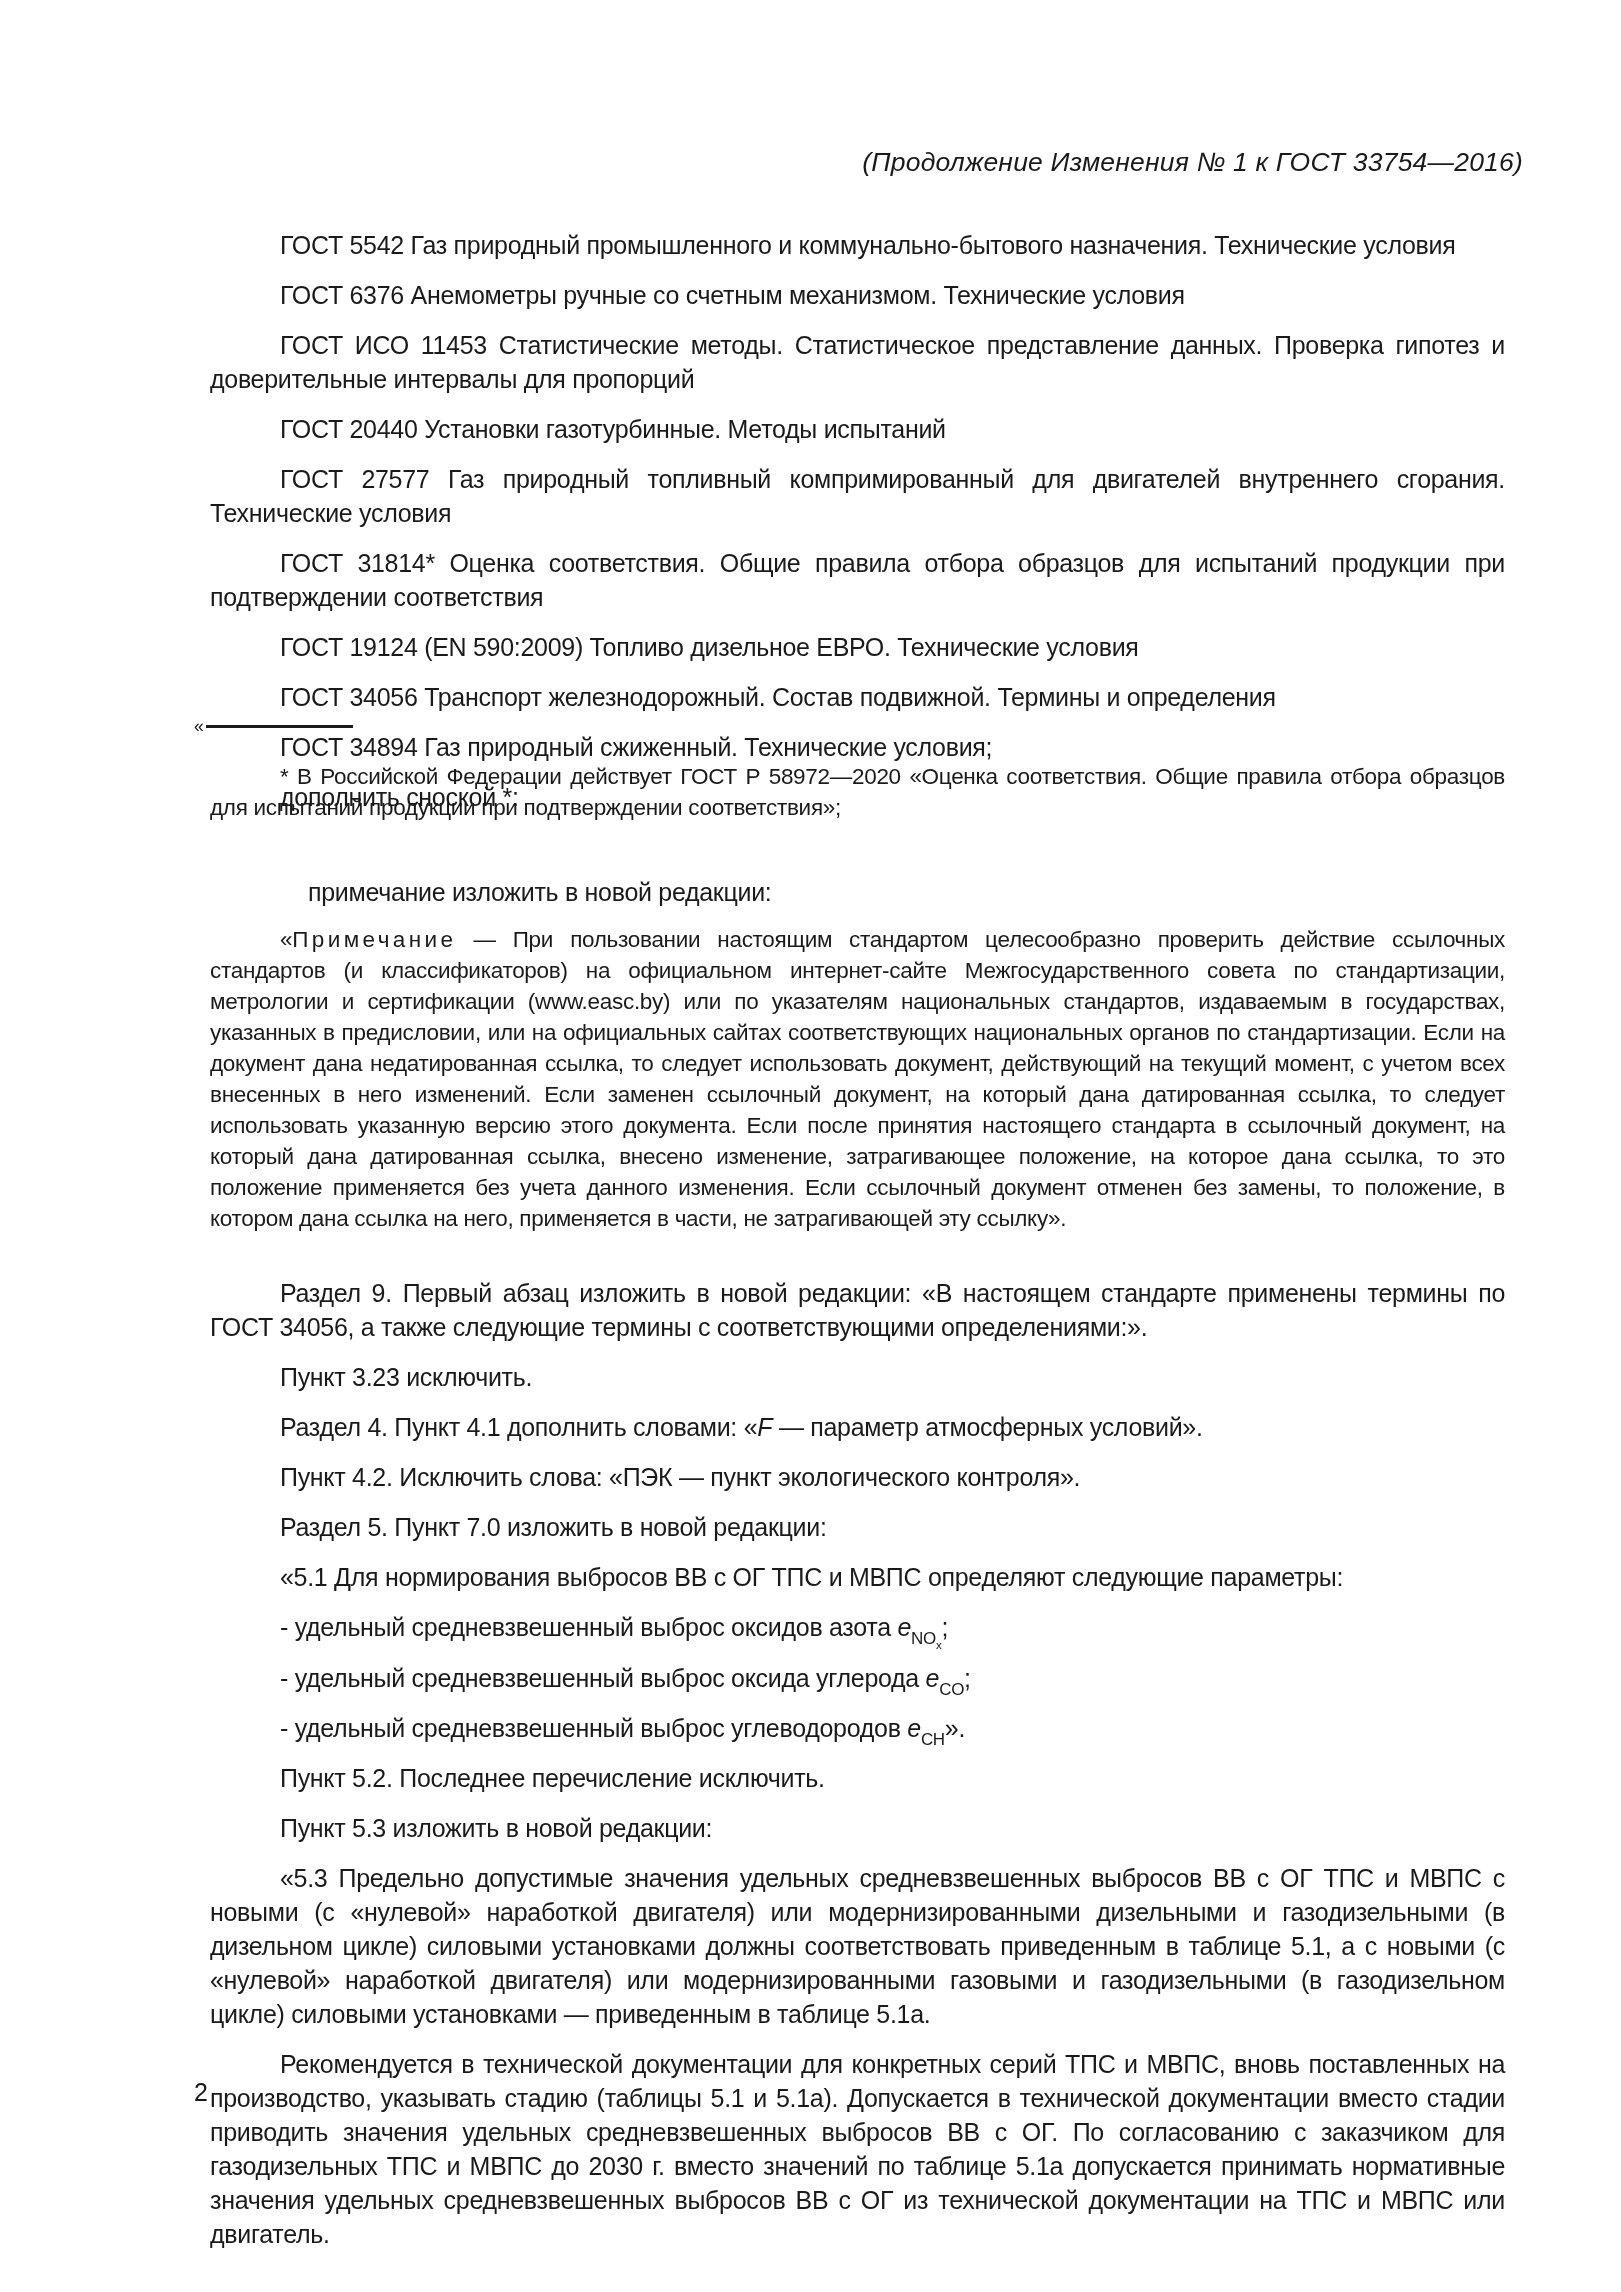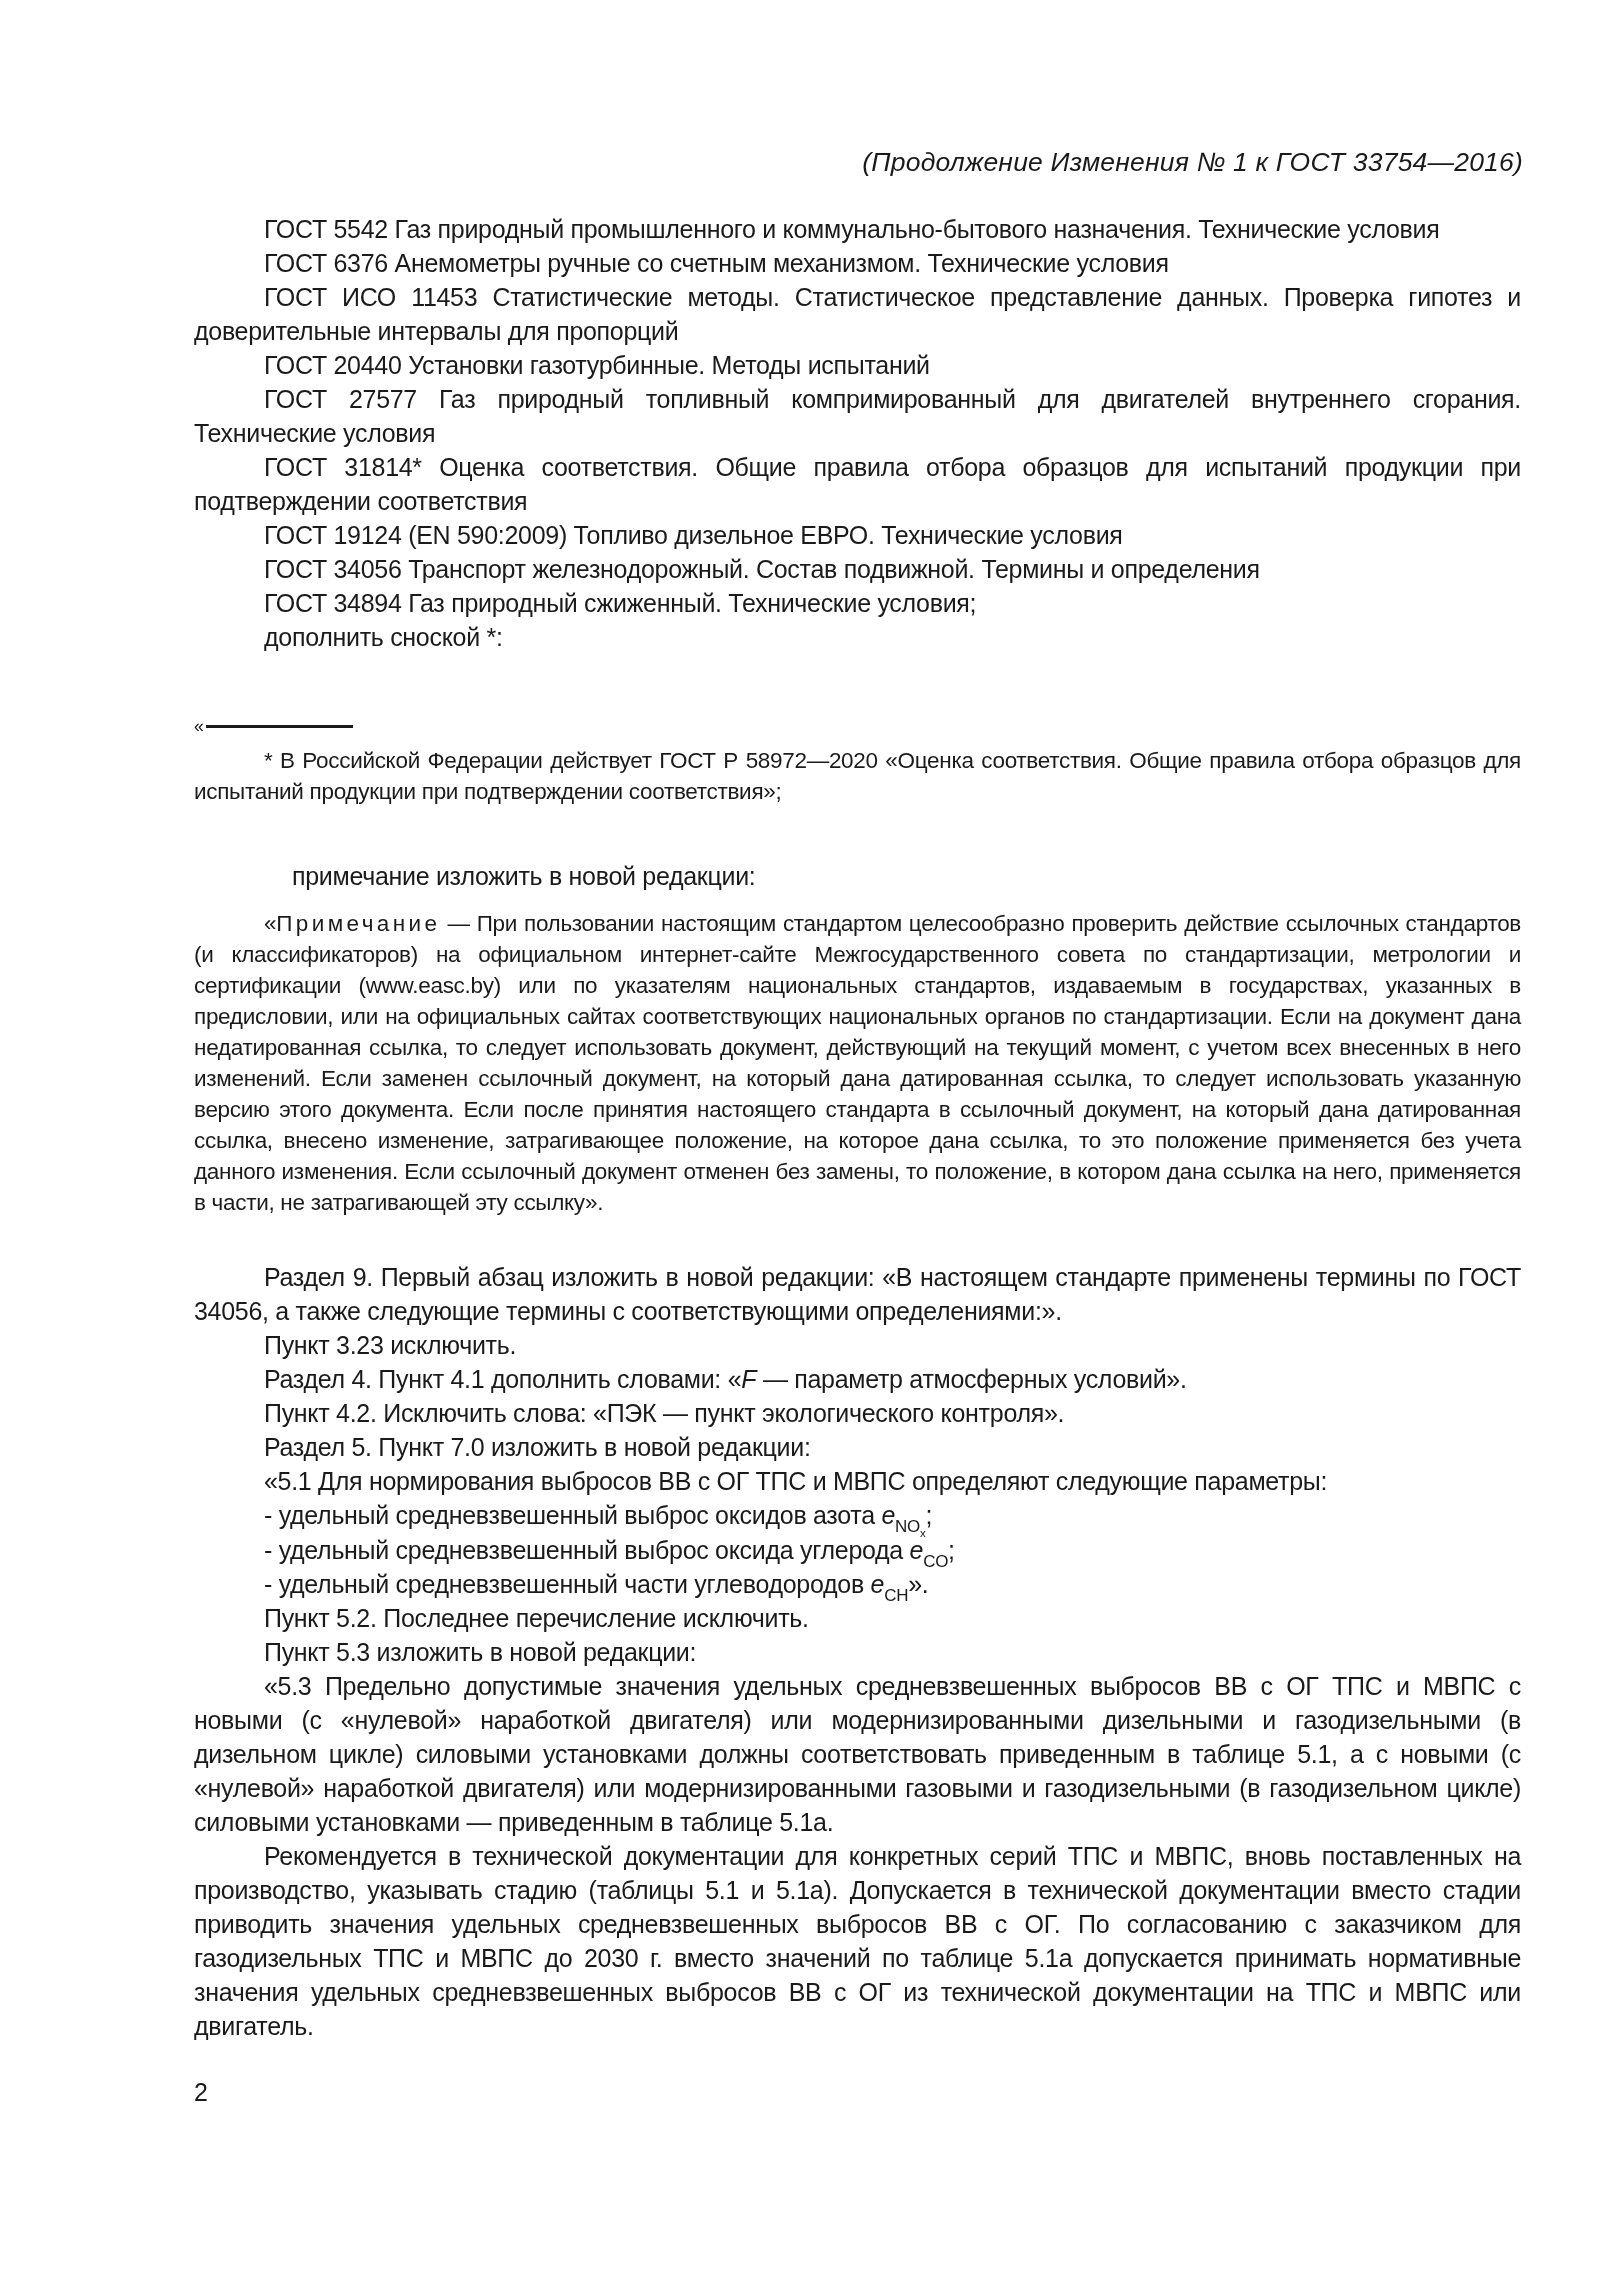--- a/index.html
+++ b/index.html
@@ -8,21 +8,21 @@
     font-family: "Liberation Sans", sans-serif; color: #1a1a1a;
   }
   .page { position: absolute; left: 194px; top: 0; width: 1327px; }
   .header {
     position: absolute; top: 147px; right: 98px;
     font-style: italic; font-size: 26.5px; letter-spacing: 0.2px;
     font-family: "Liberation Sans Narrow", "Liberation Sans", sans-serif;
   }
   .p {
     font-size: 25px; line-height: 34px; text-align: justify;
-    margin: 0; letter-spacing: -0.3px;
+    margin: 16px; letter-spacing: -0.3px;
   }
   .ind { text-indent: 70px; }
   .small { font-size: 22.5px; line-height: 31px; letter-spacing: -0.3px; }
   .block { position: absolute; left: 0; width: 1327px; }
   .fn-rule {
     position: absolute; left: 0; top: 718px; display: flex; align-items: center;
   }
   .fn-rule .q { font-size: 17.6px; line-height: 17.6px; }
   .fn-rule .line { width: 147px; height: 2.9px; background: #1a1a1a; margin-left: 2px; }
   .spaced { letter-spacing: 3.4px; }
@@ -68,21 +68,21 @@
 
   <div class="block" style="top:1260px;">
     <p class="p ind">Раздел 9. Первый абзац изложить в новой редакции: «В настоящем стандарте применены термины по ГОСТ 34056, а также следующие термины с соответствующими определениями:».</p>
     <p class="p ind">Пункт 3.23 исключить.</p>
     <p class="p ind"><span>Раздел 4. Пункт 4.1 дополнить словами: «</span><span class="it">F</span><span> — параметр атмосферных условий».</span></p>
     <p class="p ind">Пункт 4.2. Исключить слова: «ПЭК — пункт экологического контроля».</p>
     <p class="p ind">Раздел 5. Пункт 7.0 изложить в новой редакции:</p>
     <p class="p ind">«5.1 Для нормирования выбросов ВВ с ОГ ТПС и МВПС определяют следующие параметры:</p>
     <p class="p ind"><span>- удельный средневзвешенный выброс оксидов азота </span><span class="it">e</span><sub><span>NO</span><sub>x</sub></sub><span>;</span></p>
     <p class="p ind"><span>- удельный средневзвешенный выброс оксида углерода </span><span class="it">e</span><sub>CO</sub><span>;</span></p>
-    <p class="p ind"><span>- удельный средневзвешенный части углеводородов </span><span class="it">e</span><sub>CH</sub><span>».</span></p>
+    <p class="p ind"><span>- удельный средневзвешенный выброс углеводородов </span><span class="it">e</span><sub>CH</sub><span>».</span></p>
     <p class="p ind">Пункт 5.2. Последнее перечисление исключить.</p>
     <p class="p ind">Пункт 5.3 изложить в новой редакции:</p>
     <p class="p ind">«5.3 Предельно допустимые значения удельных средневзвешенных выбросов ВВ с ОГ ТПС и МВПС с новыми (с «нулевой» наработкой двигателя) или модернизированными дизельными и газодизельными (в дизельном цикле) силовыми установками должны соответствовать приведенным в таблице 5.1, а с новыми (с «нулевой» наработкой двигателя) или модернизированными газовыми и газодизельными (в газодизельном цикле) силовыми установками — приведенным в таблице 5.1а.</p>
     <p class="p ind">Рекомендуется в технической документации для конкретных серий ТПС и МВПС, вновь поставленных на производство, указывать стадию (таблицы 5.1 и 5.1а). Допускается в технической документации вместо стадии приводить значения удельных средневзвешенных выбросов ВВ с ОГ. По согласованию с заказчиком для газодизельных ТПС и МВПС до 2030 г. вместо значений по таблице 5.1а допускается принимать нормативные значения удельных средневзвешенных выбросов ВВ с ОГ из технической документации на ТПС и МВПС или двигатель.</p>
   </div>
 </div>
 
 <div class="pgnum">2</div>
 
 

